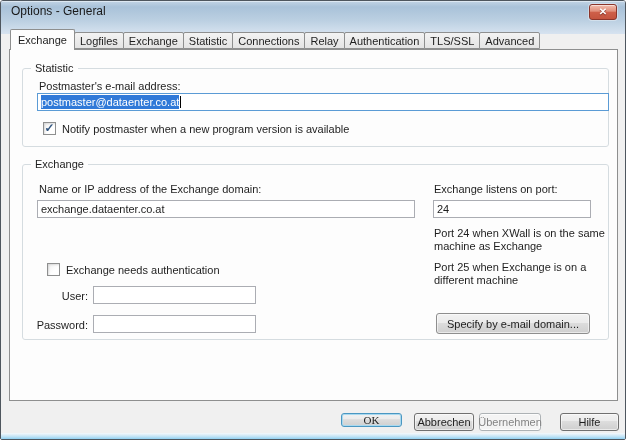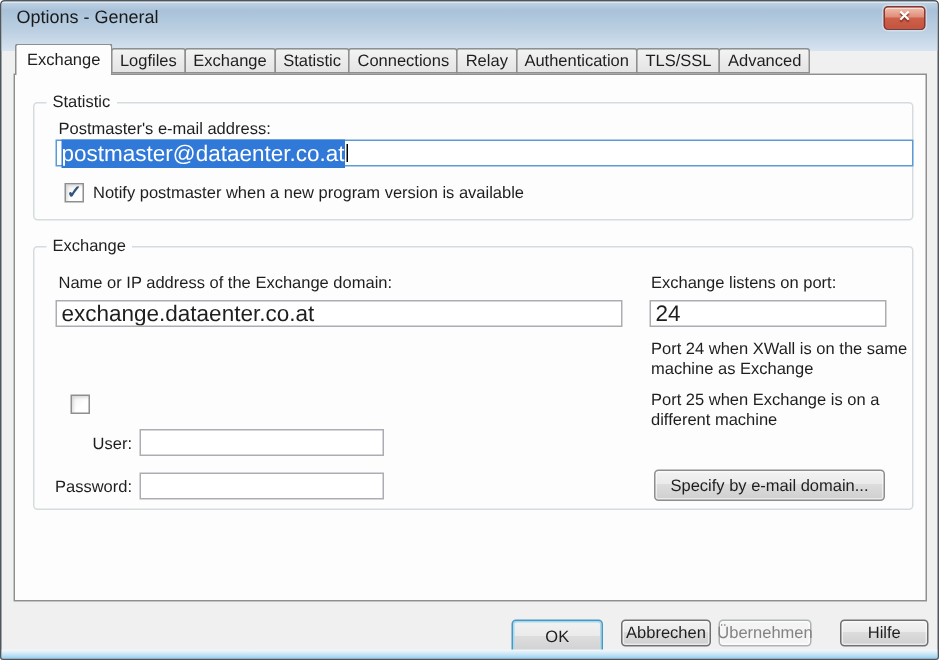--- a/index.html
+++ b/index.html
@@ -57,21 +57,21 @@
   .group { position:absolute; border:1px solid #d5dce0; border-radius:3px; }
   .group-label { position:absolute; top:-7px; left:8px; background:#fdfdfd; padding:0 4px; }
   .group-postmaster { left:12px; top:18px; width:587px; height:79px; }
   .group-exchange  { left:12px; top:114px; width:587px; height:176px; }
 
   .lbl { position:absolute; white-space:nowrap; }
 
   
   .tb {
     position:absolute; height:18px; border:1px solid #abadb3; background:#fff;
-    font-family:"Liberation Sans", sans-serif; font-size:15px; color:#1e1e1e;
+    font-family:"Liberation Sans", sans-serif; font-size:11px; color:#1e1e1e;
     padding:1px 3px; outline:none;
   }
   .tb-div { display:flex; align-items:center; }
   .tb.focused { border-color:#5b9bd5; }
   .sel { background:#3079d8; color:#fff; padding:1px 0; white-space:nowrap; }
   .caret { display:inline-block; width:1px; height:12px; background:#000; margin-left:1px; }
 
   
   .pm-email-label { left:16px; top:11px; }
   .pm-email-input { left:14px; top:24px; width:572px; }
@@ -113,21 +113,21 @@
   }
   .btn.default {
     border-color:#4a97c2;
     box-shadow:inset 0 0 0 1px #a9d9ef, inset 0 0 2px #cdeaf7;
   }
   .btn.disabled {
     background:#f4f4f4; border-color:#adb2b5; color:#838383;
     box-shadow:inset 0 0 0 1px #fcfcfc;
   }
   .btn-specify { left:413px; top:148px; width:154px; height:21px; border-color:#8e8e8e; }
-  .btn-ok     { left:340px; top:412px; width:61px; height:24px; }
+  .btn-ok     { left:340px; top:412px; width:61px; height:14px;font-family:Liberation Serif, serif; }
   .btn-cancel { left:413px; top:412px; width:60px; height:18px; }
   .btn-apply  { left:478px; top:412px; width:62px; height:18px; }
   .btn-help   { left:559px; top:412px; width:59px; height:18px; }
 
   
   .bottom-frame {
     position:absolute; left:0; right:0; bottom:0; height:6px;
     background:linear-gradient(180deg,#e9f3fa 0%,#bfe2f5 55%,#8fd0f2 100%);
     border-top:1px solid #eef6fb;
   }
@@ -199,20 +199,21 @@
       <span class="lbl ex-server-label">Name or IP address of the Exchange domain:</span>
       <input class="tb ex-server-input" value="exchange.dataenter.co.at" style="">
 
       <span class="lbl ex-port-label">Exchange listens on port:</span>
       <input class="tb ex-port-input" value="24" style="">
 
       <div class="ex-note1">Port 24 when XWall is on the same machine as Exchange</div>
 
       <div class="check-row ex-auth-row">
         <span class="checkbox"></span>
+        <span class="check-text">Exchange needs authentication</span>
       </div>
       <div class="ex-note2">Port 25 when Exchange is on a different machine</div>
 
       <span class="lbl ex-user-label">User:</span>
       <input class="tb ex-user-input" value="" style="">
 
       <span class="lbl ex-pass-label">Password:</span>
       <input class="tb ex-pass-input" value="" style="">
 
       <div class="btn btn-specify">

